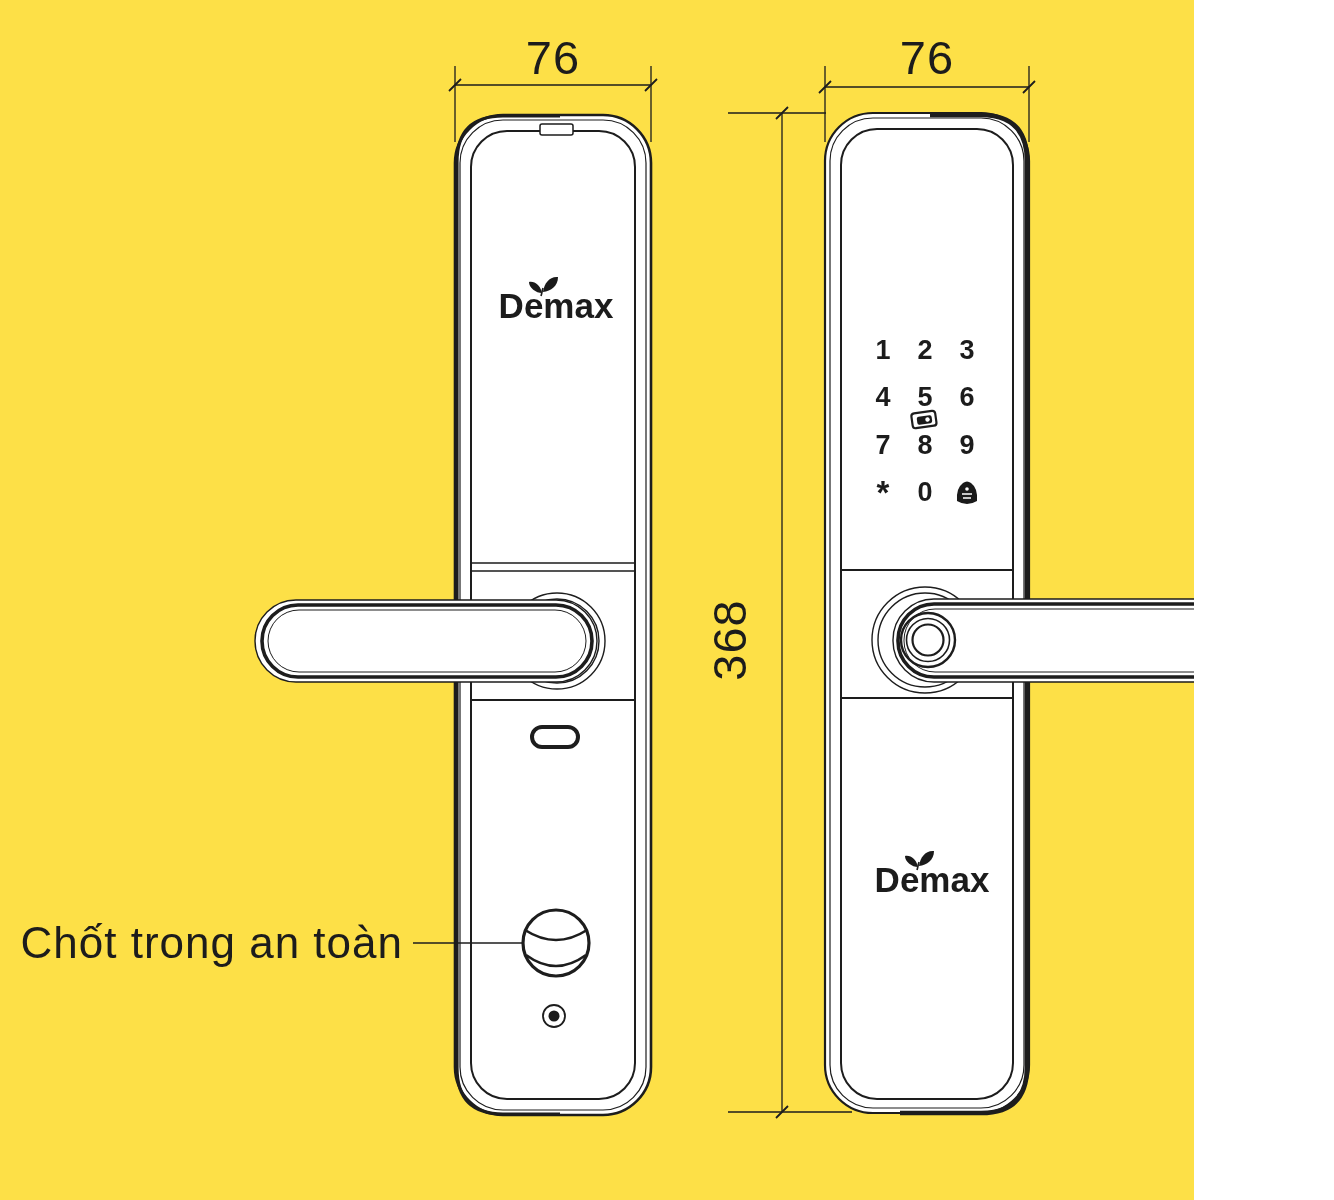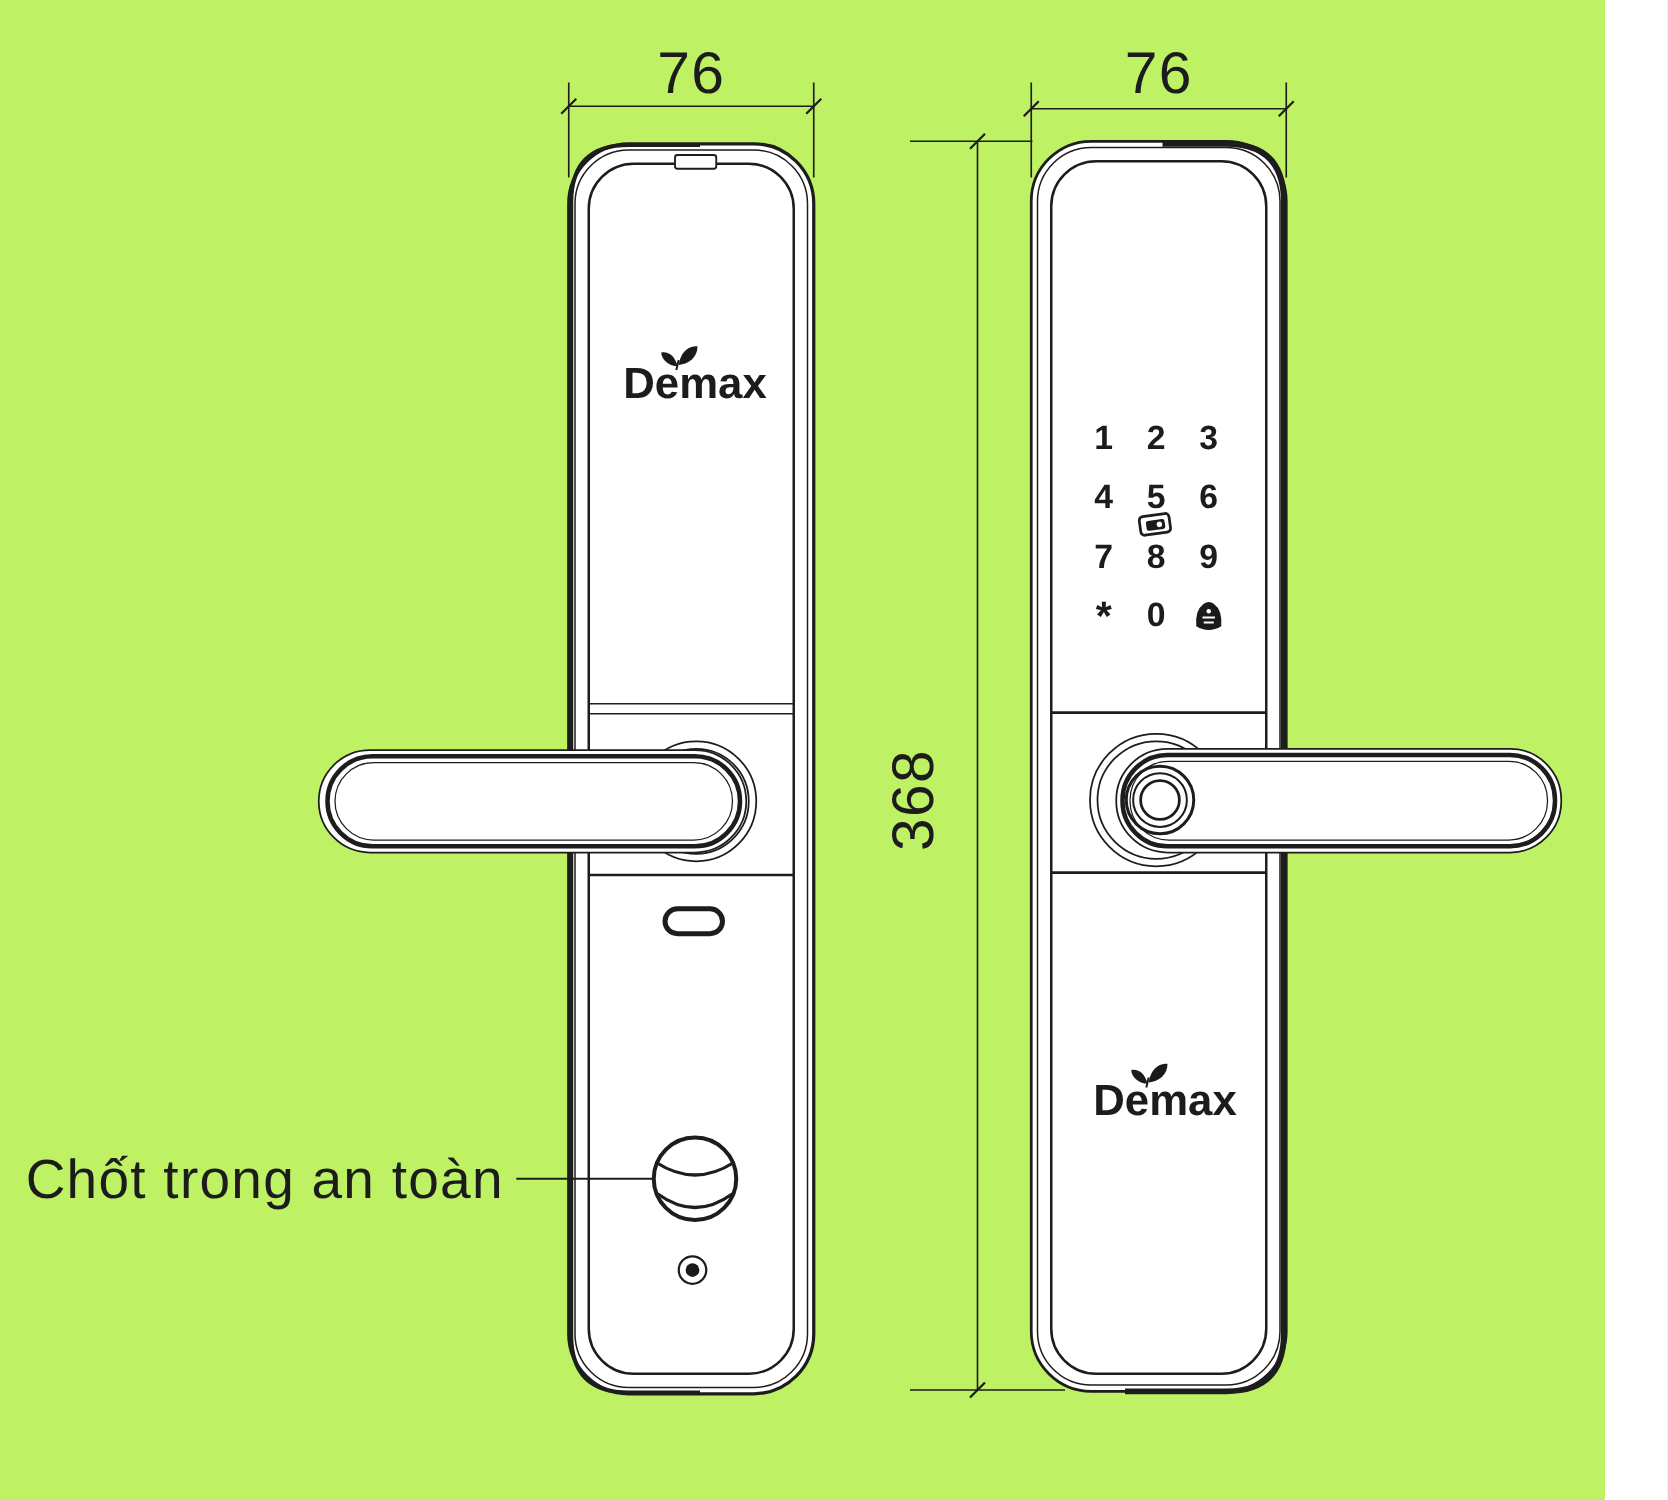--- a/index.html
+++ b/index.html
@@ -1,16 +1,16 @@
 <!DOCTYPE html>
 <html><head>
 <meta charset="utf-8">
 <style>
   html,body{margin:0;padding:0;background:#ffffff;}
-  .canvas{position:relative;width:1284px;height:1200px;background:#bef264;overflow:hidden;
+  .canvas{position:relative;width:1194px;height:1200px;background:#fde047;overflow:hidden;
           font-family:"Liberation Sans", sans-serif;}
   svg{display:block;}
   .ln   {stroke:#1d1d1d;fill:none;}
   .fillw{fill:#ffffff;}
   .filld{fill:#1a1a1a;}
   text  {fill:#1c1c1c;}
   .dim-text{font-size:47px;font-weight:400;letter-spacing:1px;}
   .key-text{font-size:27px;font-weight:700;}
   .star-text{font-size:33px;font-weight:700;}
   .brand-text{font-size:35px;font-weight:700;letter-spacing:0px;}

